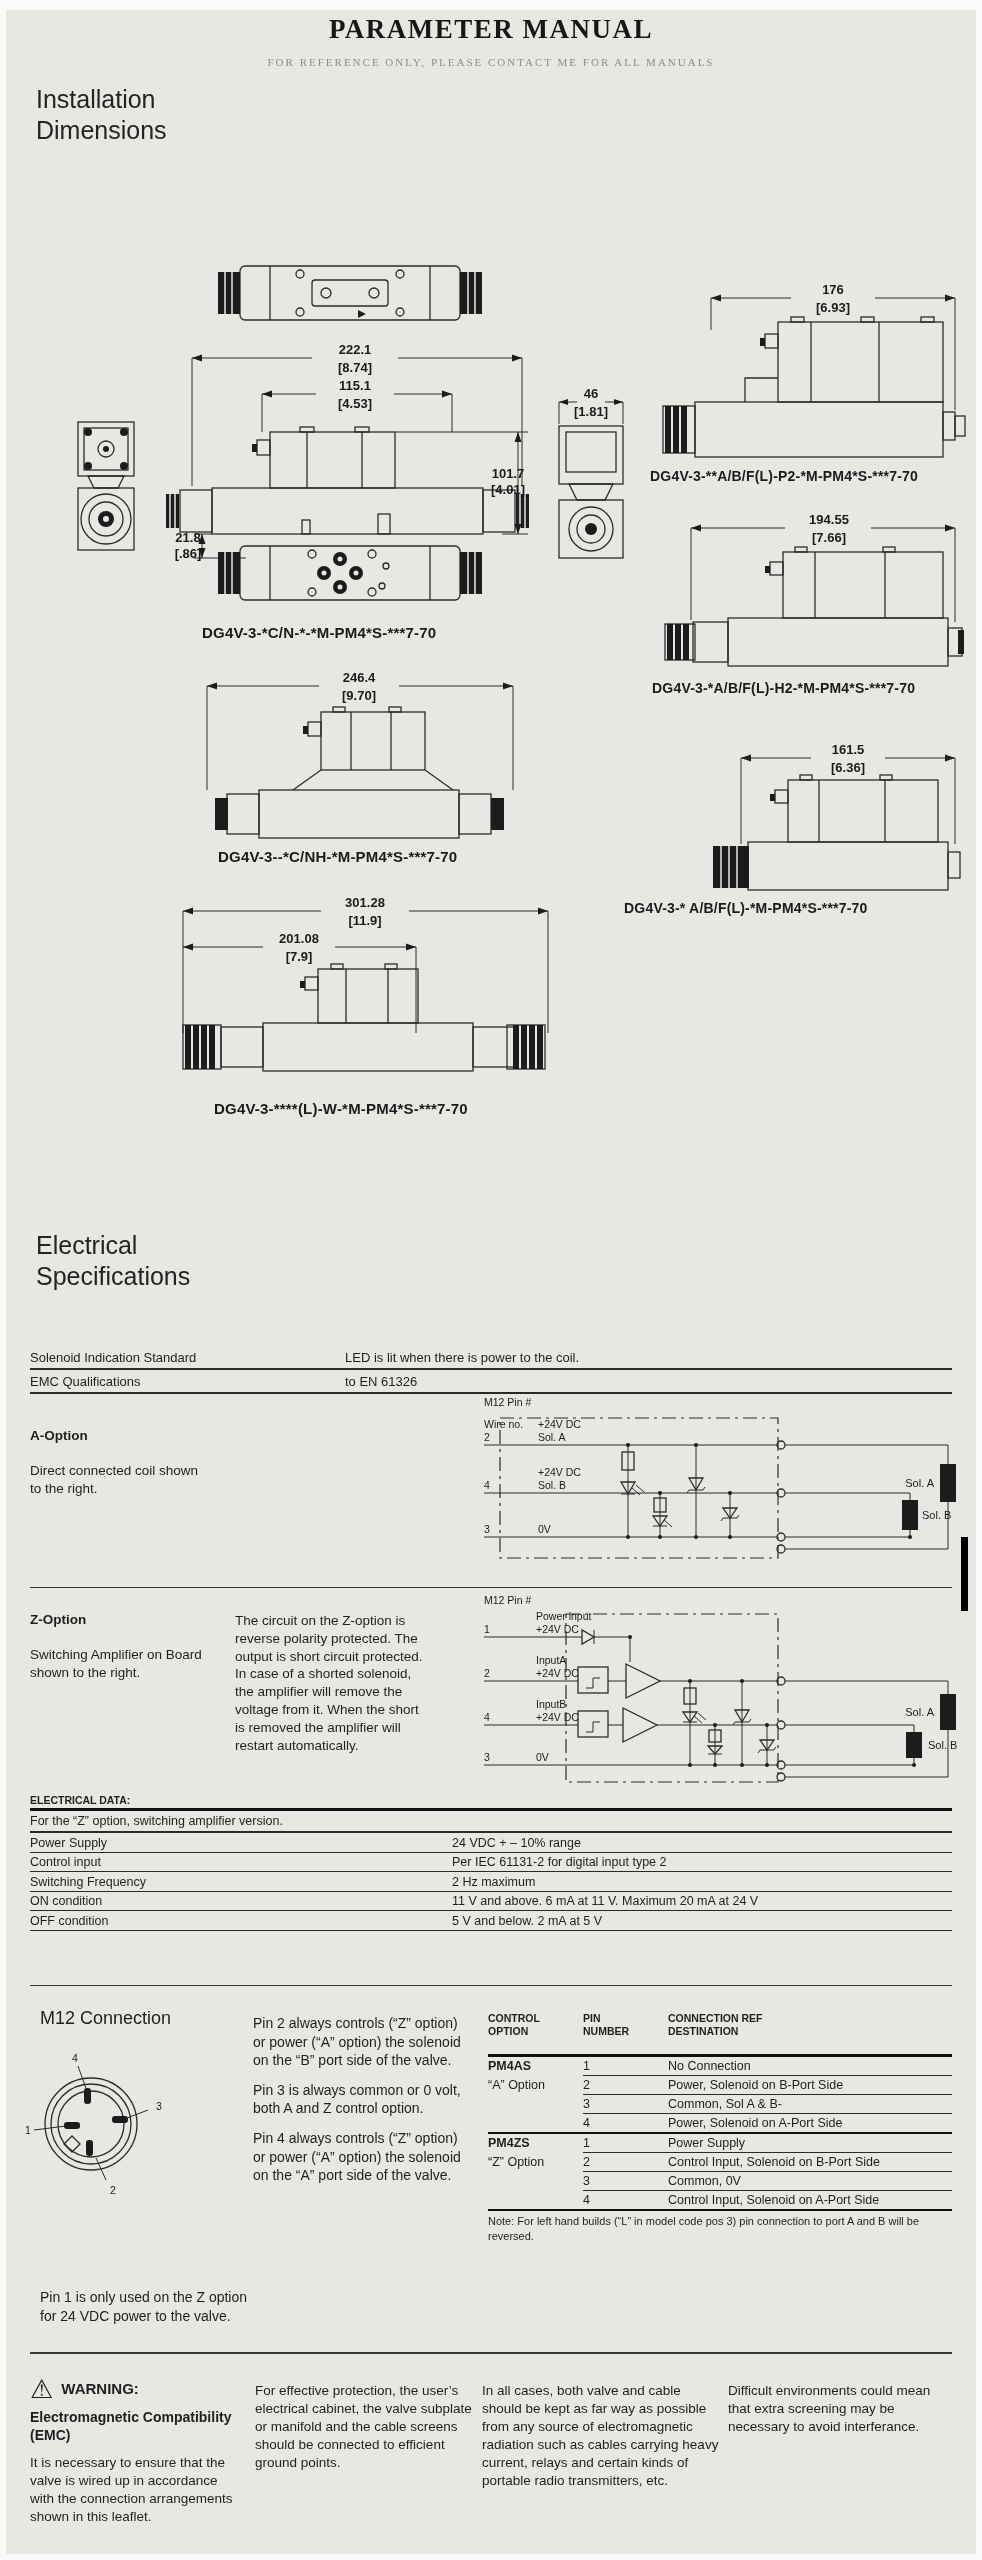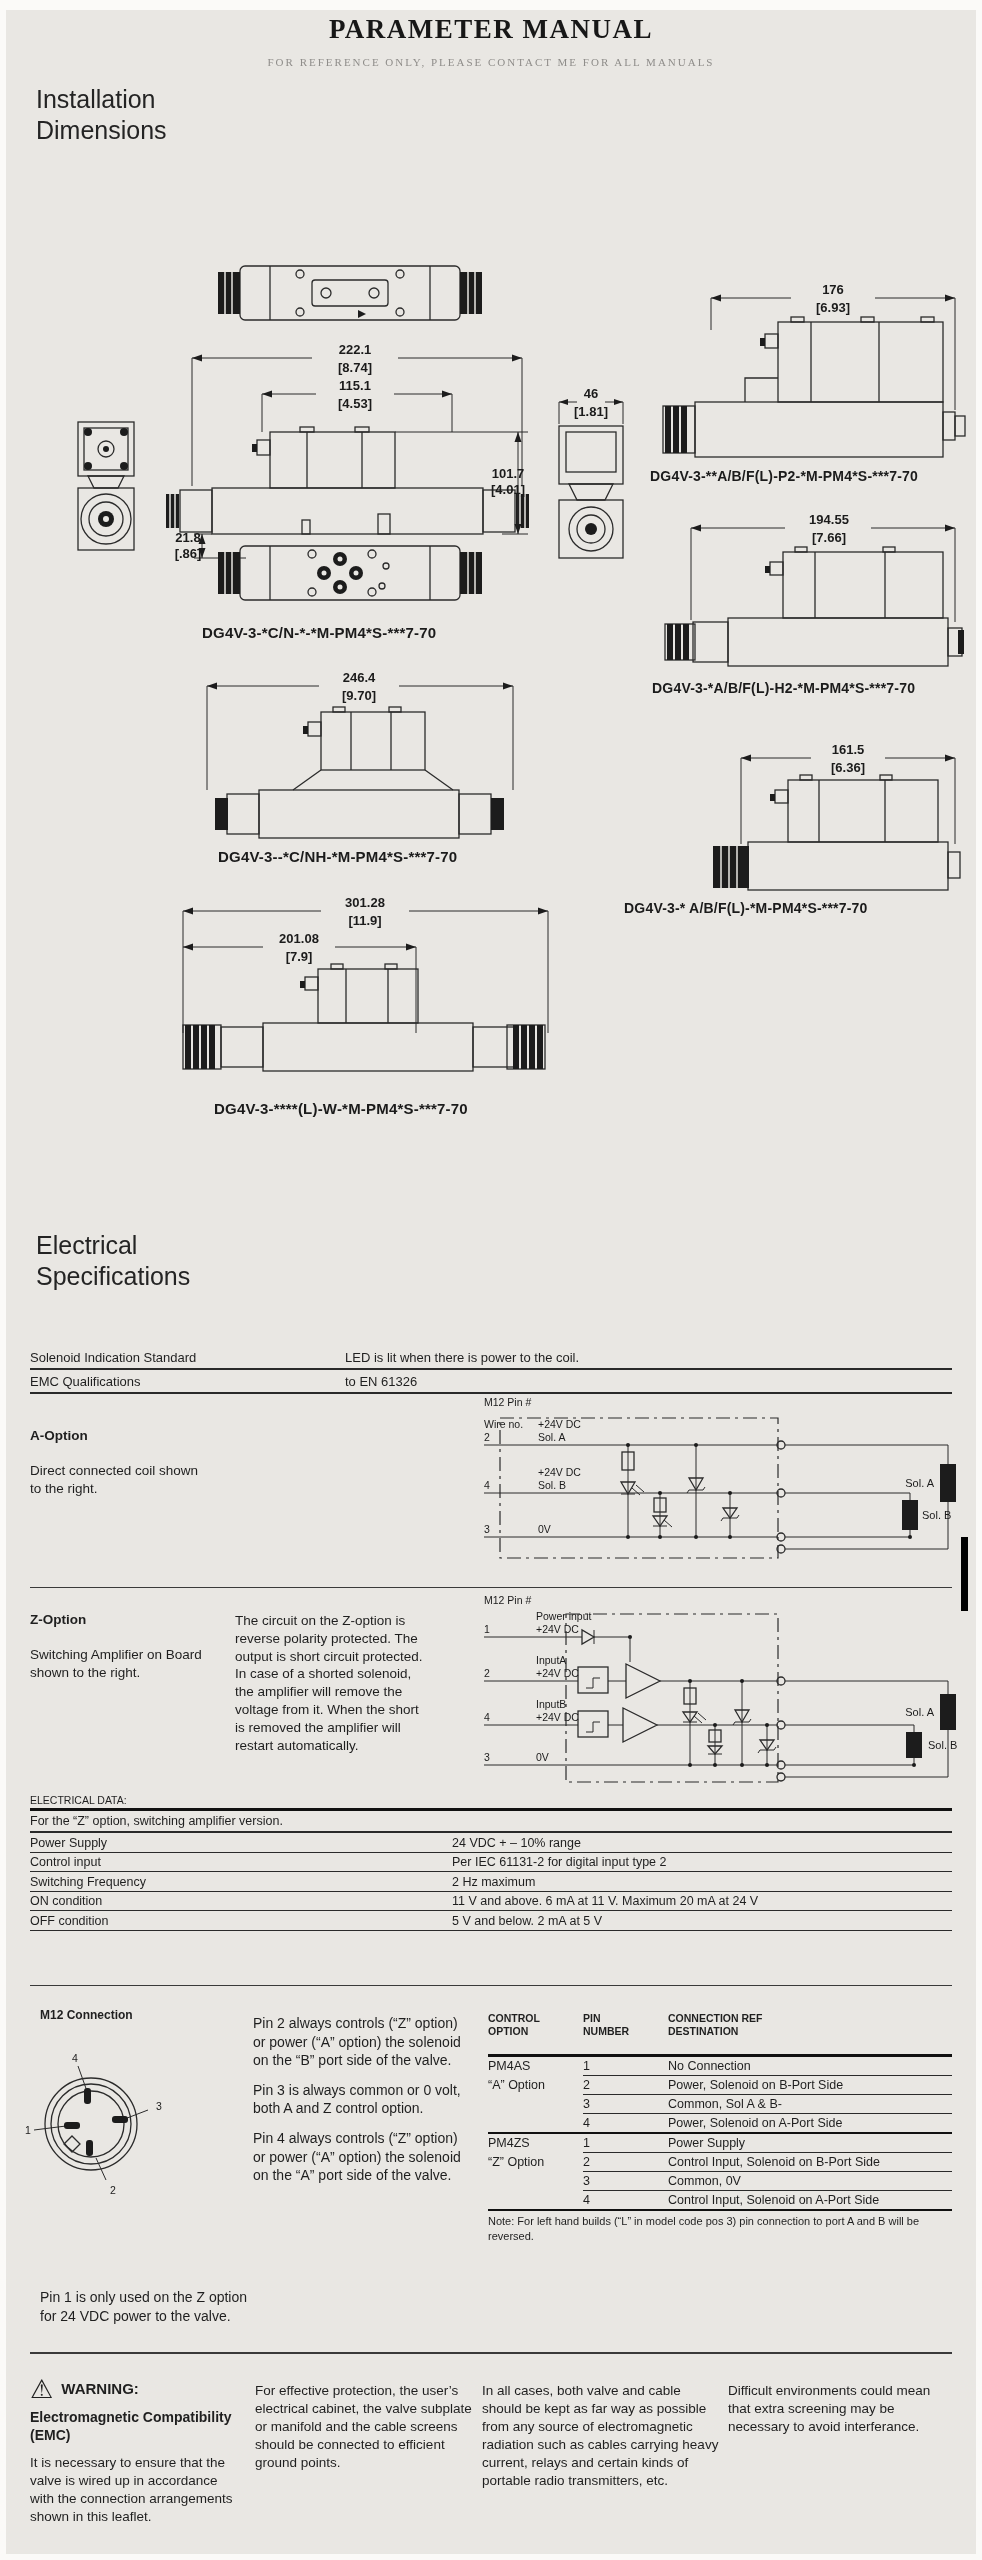--- a/index.html
+++ b/index.html
@@ -21,39 +21,39 @@
   .fl{fill:#1c1c1c;stroke:none}
   .wh{stroke:#e9e7e3;stroke-width:1.5}
   .dt{font-size:13px;font-weight:700;text-anchor:middle}
   .ct{font-size:10.5px}
   .sol{font-size:11px}
   
   .trow{display:flex;border-bottom:2px solid #2a2a2a;padding:4px 0 3px;font-size:13px}
   .trow .tl{width:315px}
   .edata .trow{padding:2.5px 0 2px;border-bottom:1.5px solid #2a2a2a;font-size:12.5px}
   .edata .tl{width:422px}
-  .edata .ehead{font-size:10.5px;font-weight:400;border-bottom:3px solid #111;padding-bottom:2px}
+  .edata .ehead{font-size:10.5px;font-weight:700;border-bottom:3px solid #111;padding-bottom:2px}
   .edata .esub{font-size:12.5px;border-bottom:2px solid #2a2a2a;padding:3px 0}
   .opt-name{font-size:13.5px;font-weight:700}
   .opt-sub,.opt-desc{font-size:13.5px;line-height:1.32}
   .divider{border-top:1.5px solid #3a3a3a;height:0}
   .bartifact{background:#000}
   
   .ctable{font-size:12.5px}
   .ct-head{display:flex;border-bottom:3px solid #111;font-size:10.5px;font-weight:700;
            line-height:1.25;padding-bottom:16px}
   .ctable .c1{width:95px}.ctable .c2{width:85px}.ctable .c3{flex:1}
   .ct-row{display:flex}
-  .ct-row .c1{font-weight:400;padding:2px 0}
+  .ct-row .c1{font-weight:700;padding:2px 0}
   .ct-row.optz .c1{font-weight:700}
   .rline{flex:1;display:flex;border-bottom:1.5px solid #2a2a2a;padding:2px 0}
   .ct-row.nr .rline{border-bottom:none}
   .ct-group{border-bottom:2px solid #111}
   .ct-note{font-size:11px;line-height:1.3;padding-top:3px}
-  .m12h{font-size:12px;font-weight:700}
+  .m12h{font-size:18px;font-weight:400}
   .pintext{font-size:14px;line-height:1.33}
   .pintext p{margin:0 16px 11px 0}
   .warn-title{font-size:15px;font-weight:700}
   .warn-sub{font-size:14px;font-weight:700;line-height:1.3;margin-top:6px}
   .warn-p{font-size:13.5px;line-height:1.33}
   .tri{font-size:26px;line-height:1;vertical-align:-4px;margin-right:8px}
 </style>
 </head>
 <body>
 

